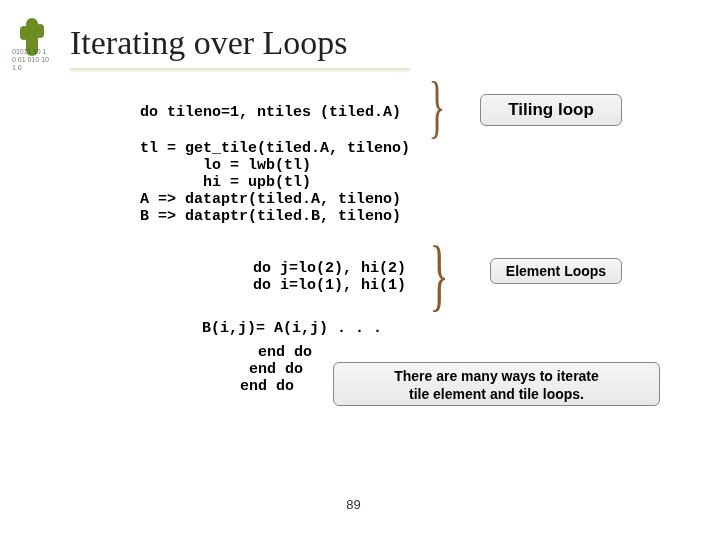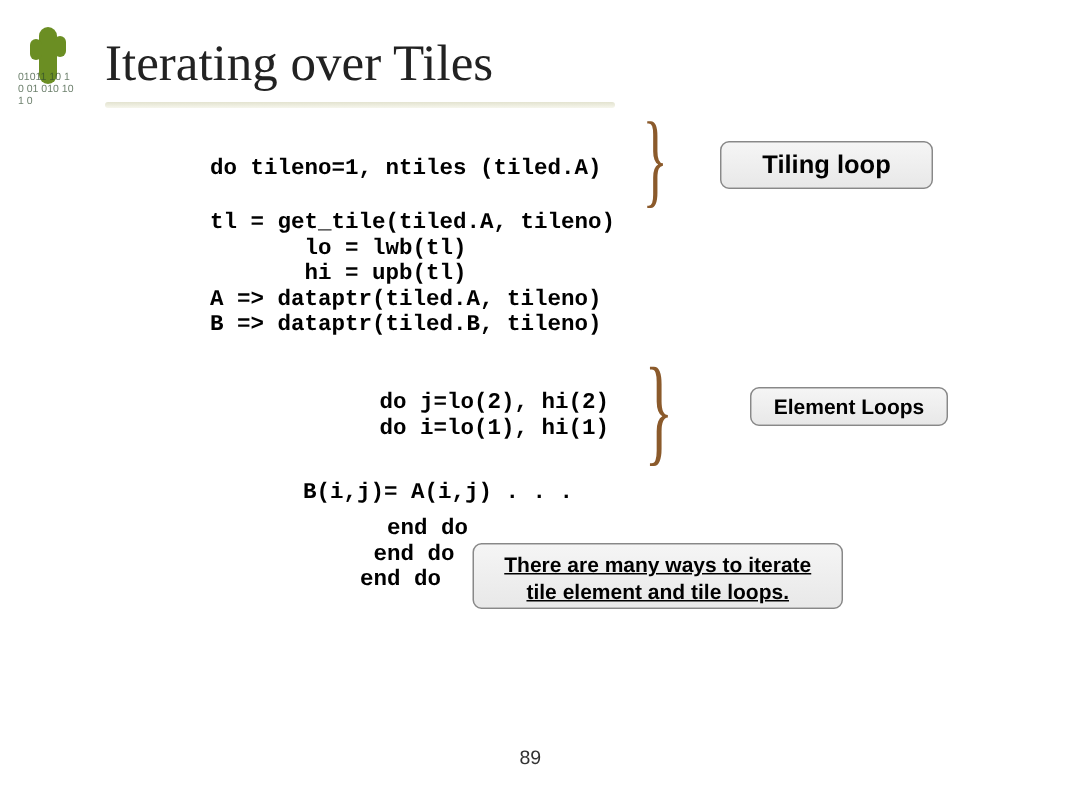--- a/index.html
+++ b/index.html
@@ -99,39 +99,38 @@
   .pill1 {
     left: 480px;
     top: 94px;
     width: 140px;
     height: 30px;
     font-size: 17px;
     font-weight: bold;
     line-height: 30px;
   }
   .pill2 {
-    left: 500px;
+    left: 490px;
     top: 258px;
     width: 130px;
     height: 24px;
     font-size: 14px;
     font-weight: bold;
     line-height: 24px;
   }
   .pill3 {
-    left: 315px;
+    left: 333px;
     top: 362px;
-    width: 247px;
+    width: 327px;
     height: 44px;
     font-size: 14px;
     font-weight: bold;
     line-height: 18px;
     padding-top: 4px;
     box-sizing: border-box;
-    text-decoration: underline;
   }
   .page-num {
     position: absolute;
     left: 0;
     right: 13px;
     bottom: 28px;
     text-align: center;
     font-family: Arial, sans-serif;
     font-size: 13px;
     color: #333;
@@ -141,21 +140,21 @@
 <body>
 
 <div class="logo-area">
   <div class="cactus"></div>
   <div class="logo-text">01011
 10 1 0
 01 010
 10 1 0</div>
 </div>
 
-<div class="title">Iterating over Tiles</div>
+<div class="title">Iterating over Loops</div>
 <div class="title-underline"></div>
 
 <div class="code c1">do tileno=1, ntiles (tiled.A)</div>
 <div class="brace brace1">}</div>
 <div class="pill pill1">Tiling loop</div>
 
 <div class="code c2">tl = get_tile(tiled.A, tileno)
        lo = lwb(tl)
        hi = upb(tl)
 A =&gt; dataptr(tiled.A, tileno)

